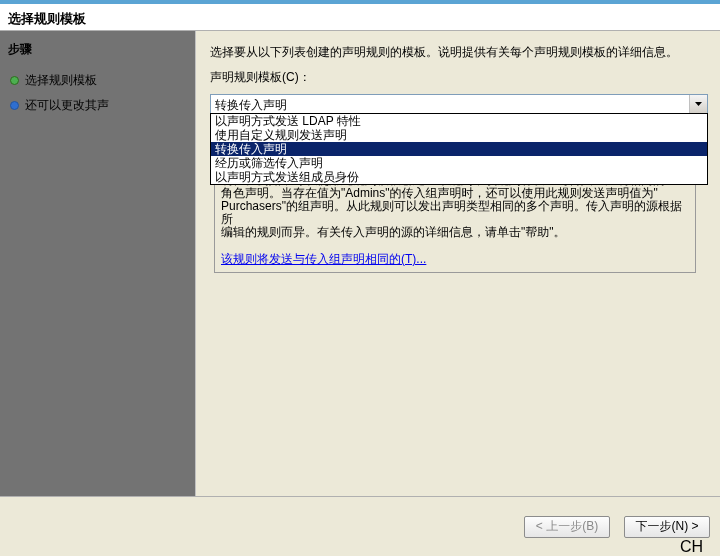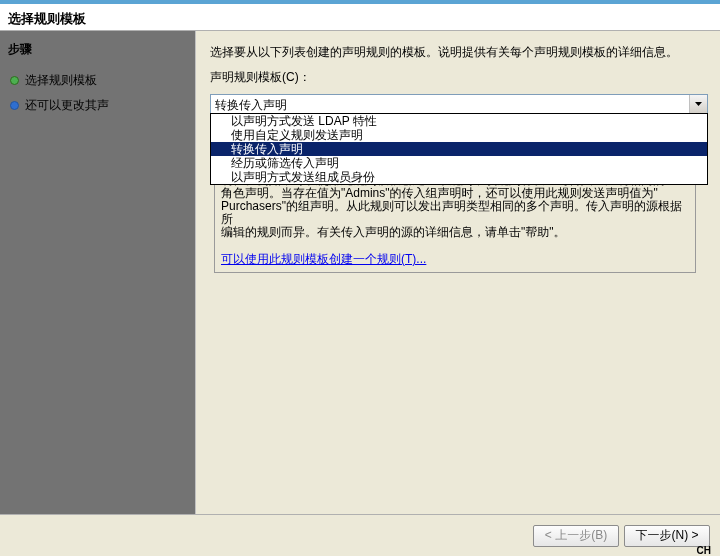--- a/index.html
+++ b/index.html
@@ -114,21 +114,21 @@
     position: absolute;
     left: 0;
     top: 19px; 
     width: 498px;
     border: 1px solid #000;
     background: #FFF;
     box-sizing: border-box;
     z-index: 5;
   }
   .dropdown .opt {
-    padding: 0 20px;
+    padding: 0 4px;
     line-height: 14px;
     font-size: 12px;
     white-space: nowrap;
     overflow: hidden;
     cursor: pointer;
   }
   .dropdown .opt.sel {
     background: #0A246A;
     color: #FFF;
   }
@@ -153,26 +153,26 @@
   }
   .desc-box a {
     color: #0000EE;
     text-decoration: underline;
     display: inline-block;
     margin-top: 14px;
     cursor: pointer;
   }
 
   .btnbar {
-    height: 42px;
+    height: 60px;
     border-top: 1px solid #B0B0B0;
     display: flex;
     justify-content: flex-end;
     align-items: center;
-    gap: 5px;
+    gap: 14px;
     padding-right: 10px;
     box-sizing: border-box;
     flex: 0 0 auto;
     position: relative;
     z-index: 0;
   }
   button.wiz {
     height: 22px;
     min-width: 86px;
     background: linear-gradient(#FDFDFD, #E6E6E6);
@@ -183,26 +183,25 @@
     cursor: pointer;
     padding: 0 8px;
     white-space: nowrap;
   }
   button.wiz:disabled {
     color: #8A8A8A;
     cursor: default;
   }
   .cut-indicator {
     position: absolute;
-    right: 8px;
+    right: 16px;
     bottom: 0;
-    font-size: 10px;
+    font-size: 16px;
     color: #000;
     padding: 0 1px;
-    font-weight: bold;
   }
 </style>
 </head>
 <body>
 
 <div class="window">
 
   <div class="titlebar">选择规则模板</div>
 
   <div class="body">
@@ -249,21 +248,21 @@
     </div>
 
   </div>
 
   <div class="desc-box">
     <span>使用"转换传入声明"规则模板，可以选择传入声明、更改其声明类型，还可以更改其声</span><br>
     <span>明值。例如，可以使用此规则模板创建一个规则，该规则将发送与传入组声明相同的</span><br>
     <span>角色声明。当存在值为"Admins"的传入组声明时，还可以使用此规则发送声明值为"</span><br>
     <span>Purchasers"的组声明。从此规则可以发出声明类型相同的多个声明。传入声明的源根据所</span><br>
     <span>编辑的规则而异。有关传入声明的源的详细信息，请单击"帮助"。</span><br>
-    <a>可以使用此规则模板创建一个规则(T)...</a>
+    <a>该规则将发送与传入组声明相同的(T)...</a>
   </div>
 
   <div class="btnbar">
     <button class="wiz" disabled="">&lt; 上一步(B)</button>
     <button class="wiz">下一步(N) &gt;</button>
   </div>
 
   <div class="cut-indicator">CH</div>
 
 </div>

